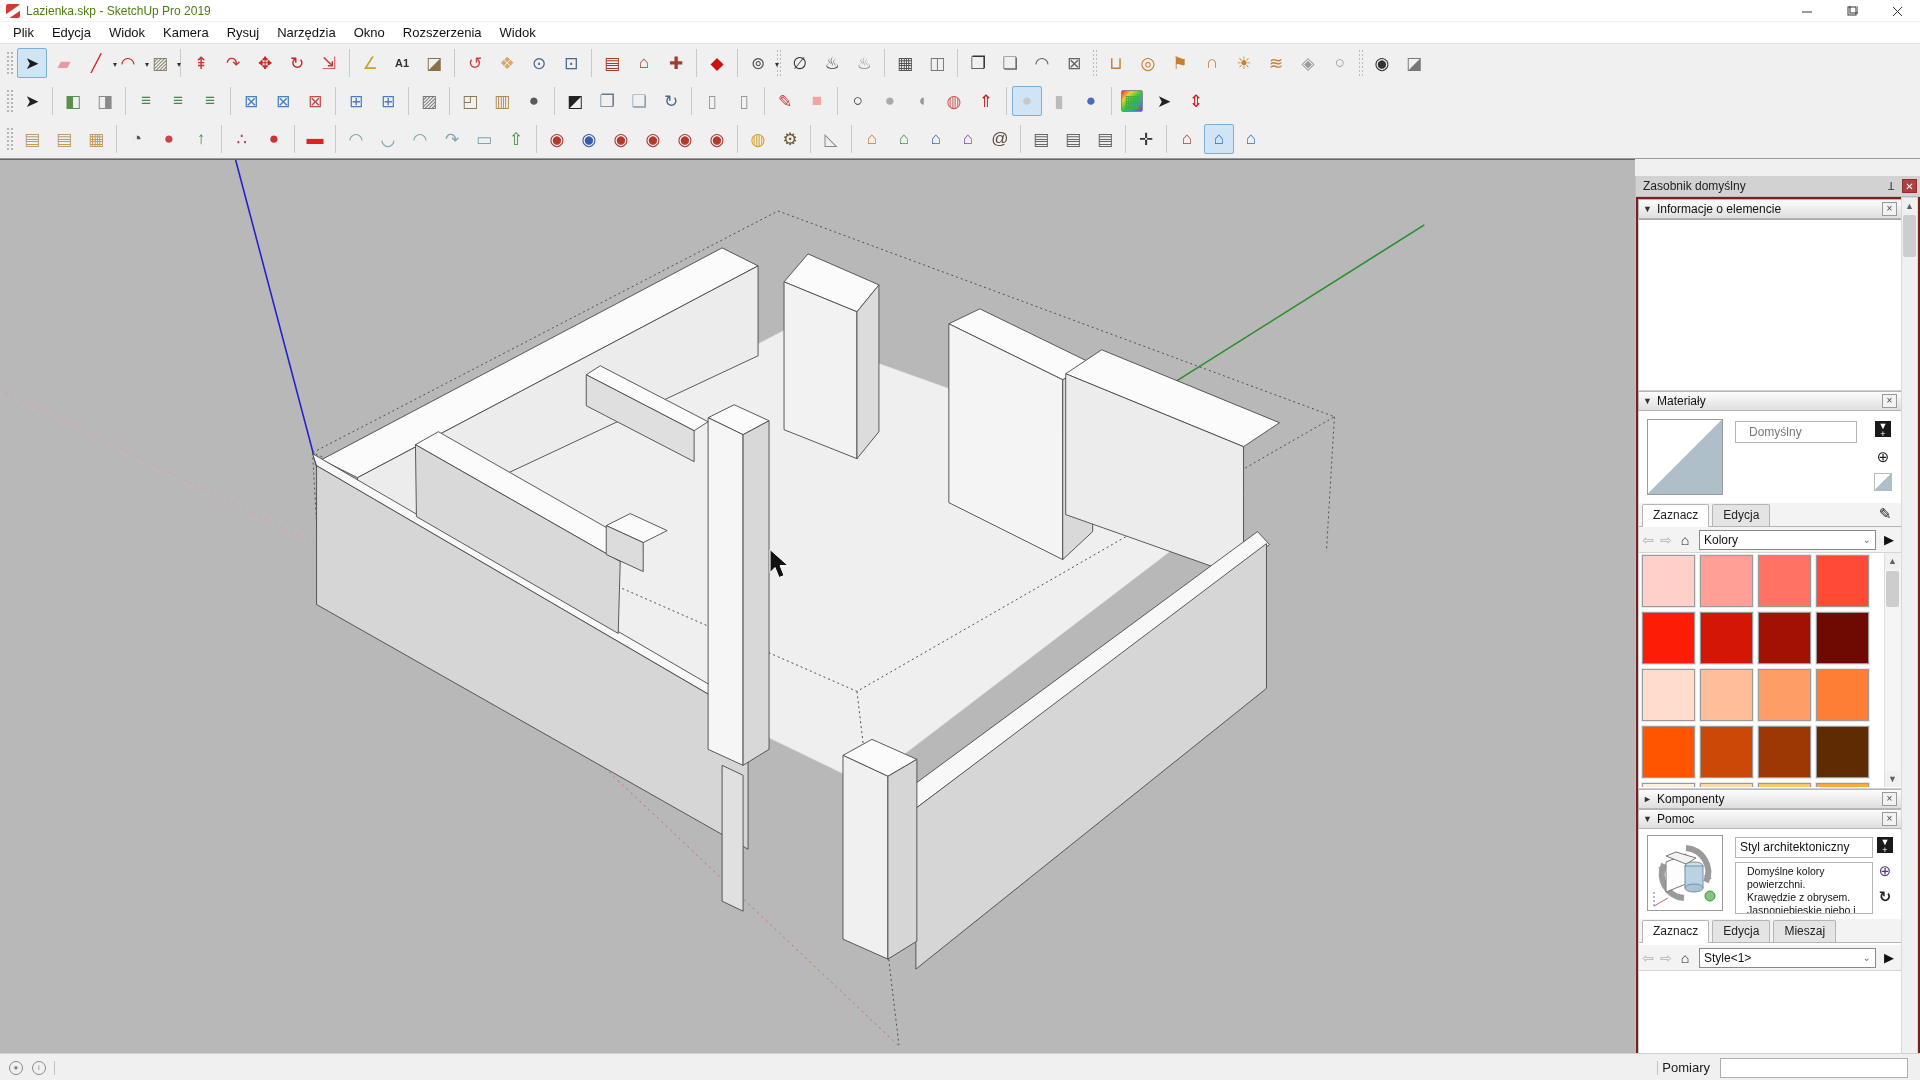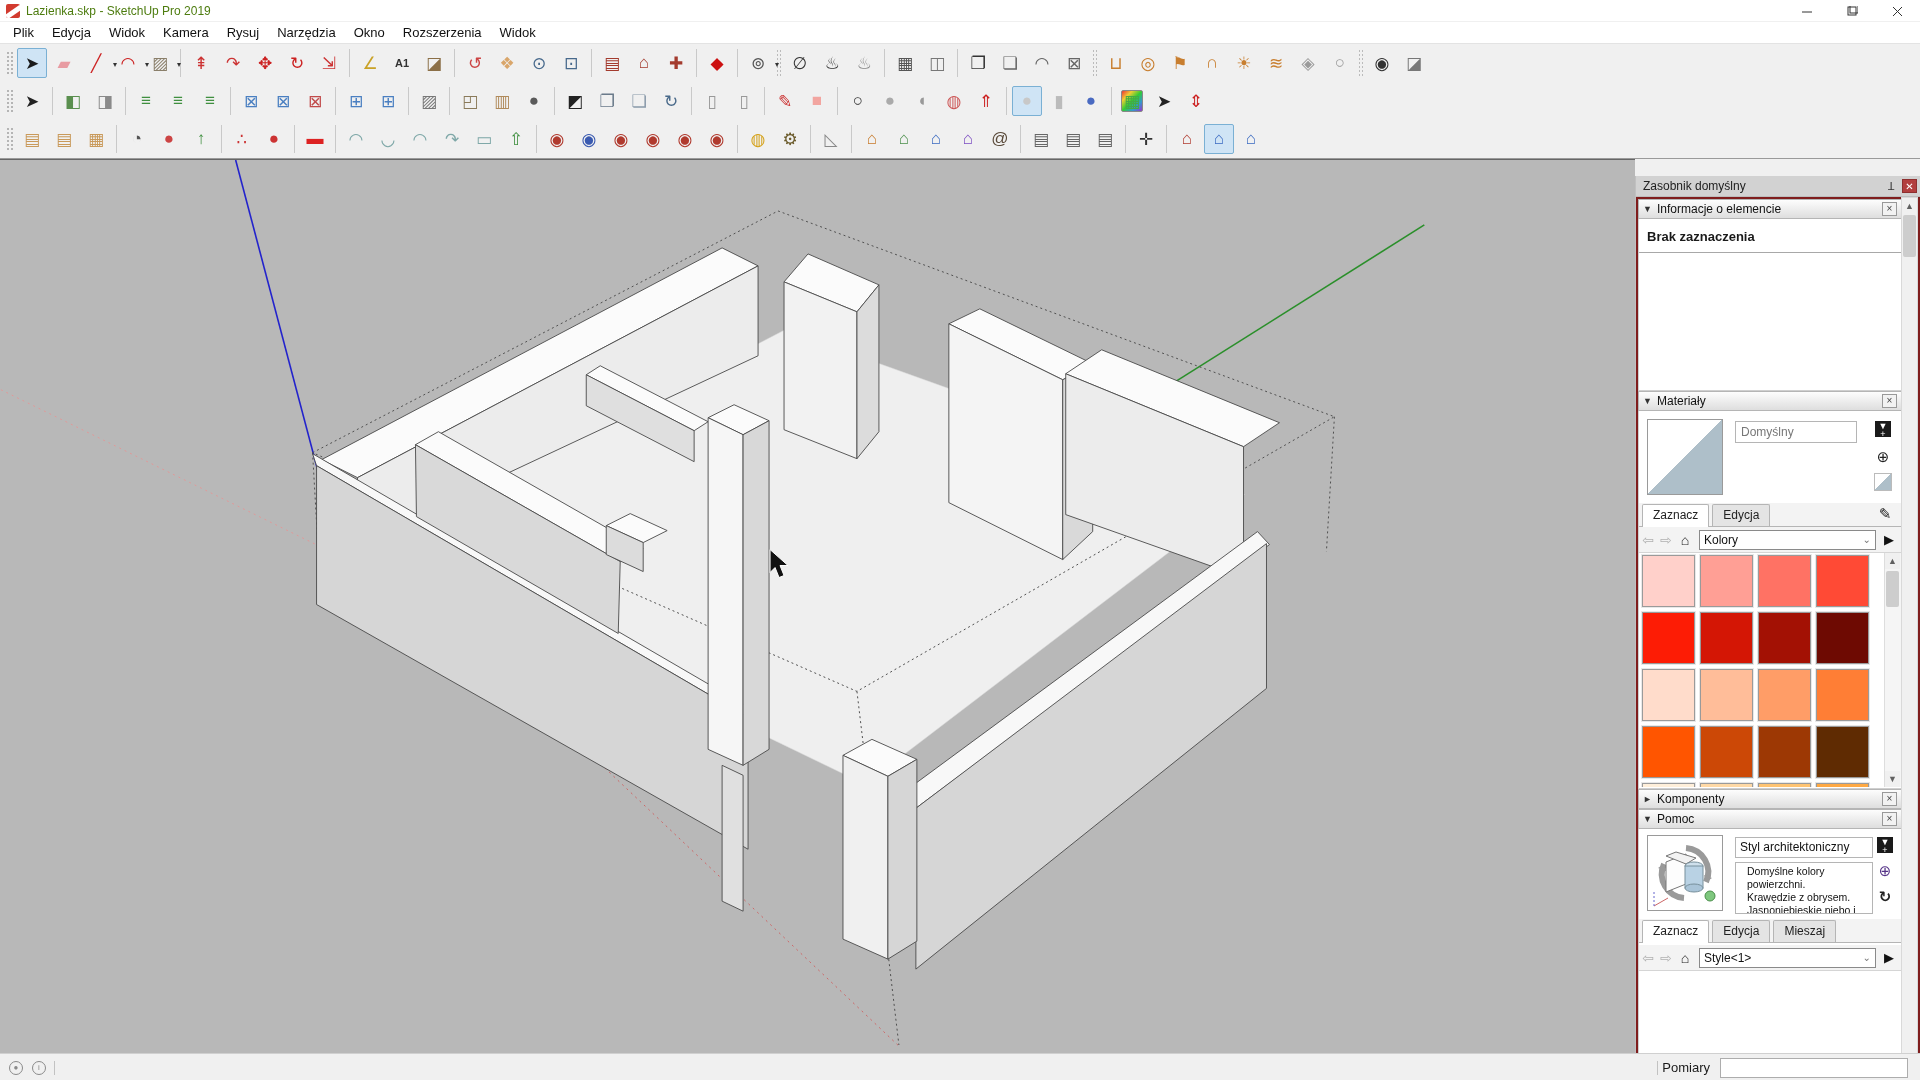--- a/index.html
+++ b/index.html
@@ -65,21 +65,21 @@
   .sec-close { width:15px; height:14px; border:1px solid #999; background:#f2f2f2; color:#444;
     font-size:10px; line-height:12px; text-align:center; }
   .sec-body { position:absolute; left:2px; width:264px; background:#fff; border:1px solid #cfcfcf; border-top:none; }
 
   .brak { font-weight:bold; font-size:13px; color:#1a1a1a; padding:10px 8px 8px 8px; }
   .hr { height:1px; background:#a8a8a8; margin:0 0 0 0; }
 
   .mat-preview { position:absolute; left:8px; top:8px; width:76px; height:76px; border:1px solid #9a9a9a;
     background:linear-gradient(to bottom right,#ffffff 49.5%,#aebfc9 50%); }
   .mat-name { position:absolute; left:96px; top:10px; width:122px; height:22px; border:1px solid #b5b5b5;
-    color:#777; font-size:12px; padding:3px 5px; background:#fff; }
+    color:#777; font-size:12px; padding:3px 13px; background:#fff; }
   .stack-icon { position:absolute; width:16px; height:16px; background:#1a1a1a; color:#fff;
     font-size:9px; text-align:center; line-height:8px; padding-top:1px; }
   .mini-diag { position:absolute; width:18px; height:18px; border:1px solid #bbb;
     background:linear-gradient(to bottom right,#ffffff 49.5%,#aebfc9 50%); }
   .icon-btn { position:absolute; font-size:15px; color:#222; width:20px; height:20px; text-align:center; line-height:20px; }
 
   .tabs { position:absolute; left:0; display:flex; align-items:flex-end; height:24px; width:100%;
     border-bottom:1px solid #b5b5b5; background:#f3f3f3; }
   .tab { font-size:12px; color:#222; padding:3px 10px 4px 10px; border:1px solid #b5b5b5; border-bottom:none;
     background:#e4e4e4; margin-left:3px; border-radius:2px 2px 0 0; }
@@ -389,21 +389,20 @@
       <span class="pin-icon">T</span>
       <span class="tray-close">✕</span>
     </div>
 
     <div class="sec-head" style="top:23px;">
       <span class="arr">▼</span>
       <span class="t">Informacje o elemencie</span>
       <span class="sec-close">×</span>
     </div>
     <div class="sec-body" style="top:43px; height:172px;">
-      <div class="brak">Brak zaznaczenia</div>
       <div class="hr"></div>
     </div>
 
     <div class="sec-head" style="top:215px;">
       <span class="arr">▼</span>
       <span class="t">Materiały</span>
       <span class="sec-close">×</span>
     </div>
     <div class="sec-body" style="top:235px; height:378px;">
       <div style="position:relative; height:92px;">

